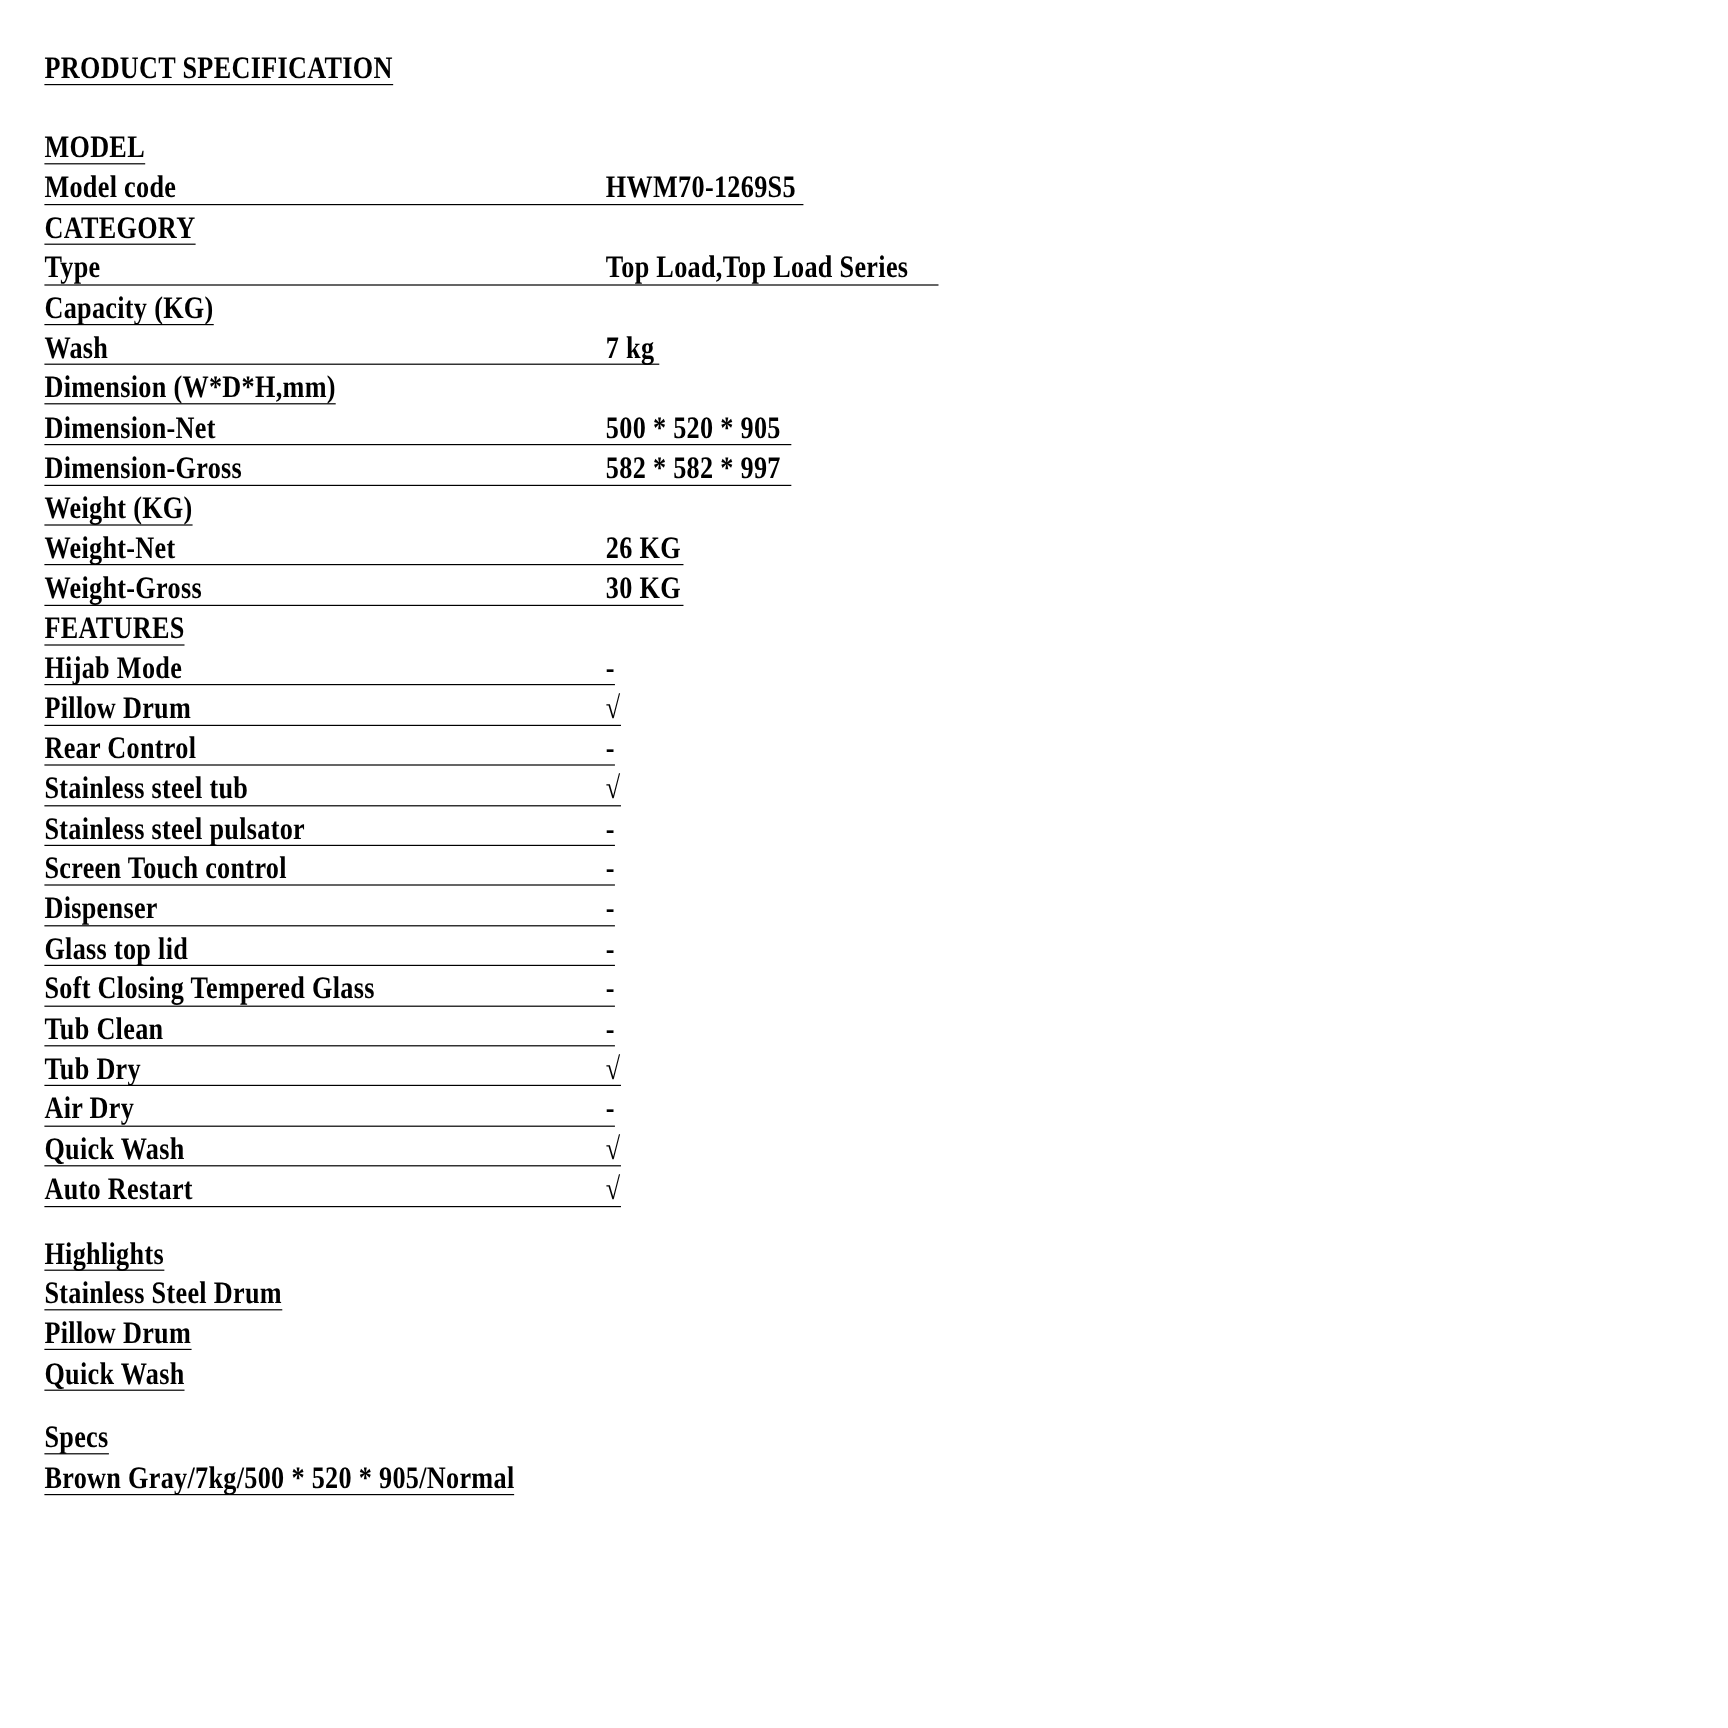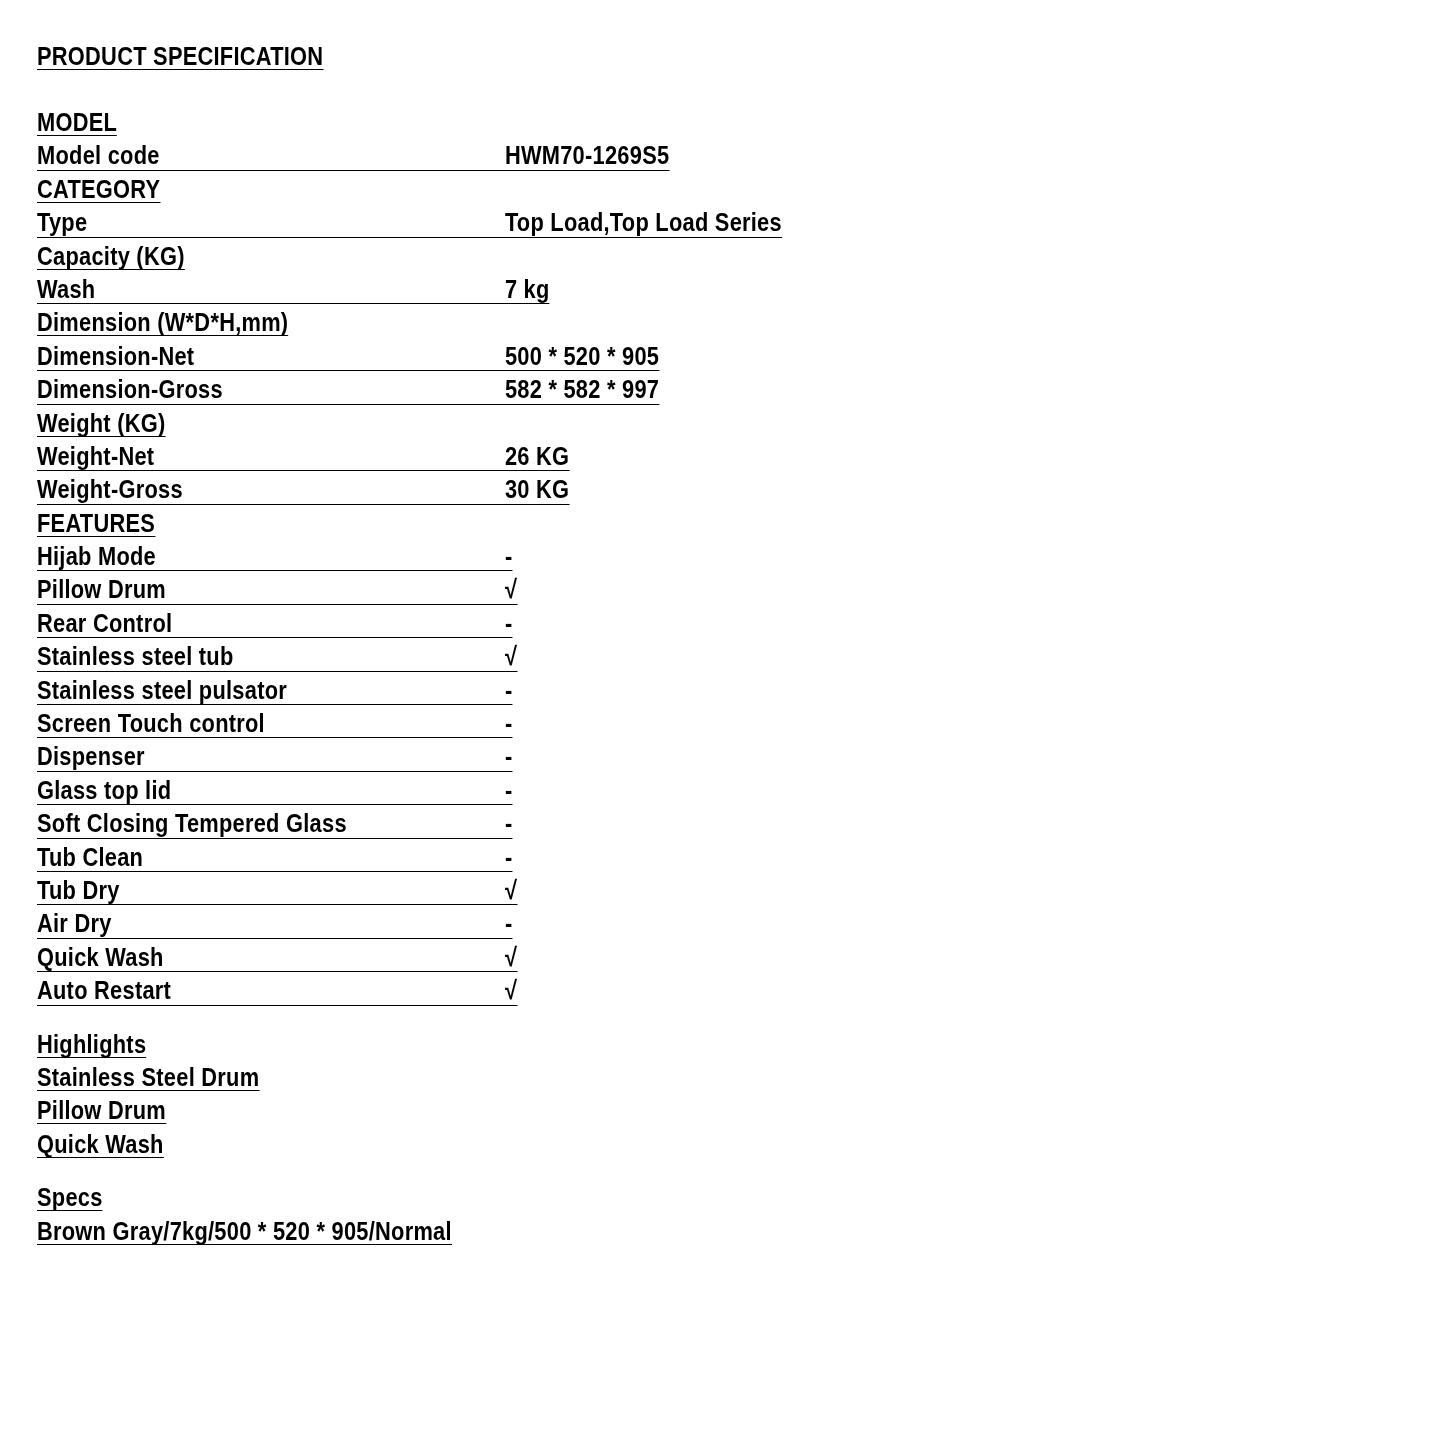--- a/index.html
+++ b/index.html
@@ -1,18 +1,18 @@
 <!DOCTYPE html>
 <html><head>
 <meta charset="utf-8">
 <style>
   html, body { margin: 0; padding: 0; background: #ffffff; }
   body { width: 1440px; height: 1440px; position: relative; overflow: hidden;
          font-family: "Liberation Sans", "DejaVu Sans", sans-serif; color: #000; }
-  .doc { position: absolute; left: 37px; top: 40px; }
+  .doc { position: absolute; left: 37px; top: 40px; font-family: Liberation Serif, serif; }
   .line { position: relative; height: 33.4px; line-height: 33.4px;
           font-size: 26px; font-weight: bold; letter-spacing: 0.3px;
           transform: scaleX(0.84); transform-origin: left center; white-space: nowrap; }
   .title { height: 40px; }
   .gap { height: 26px; }
   .gap2 { height: 20px; }
   .ul { border-bottom: 1.5px solid #000; display: inline-block; line-height: 26px; }
   .row { display: block; }
   .row .lbl { position: absolute; left: 0; top: 0; }
   .row .rule { position: absolute; left: 0; bottom: 2px; border-bottom: 1.5px solid #000; }

